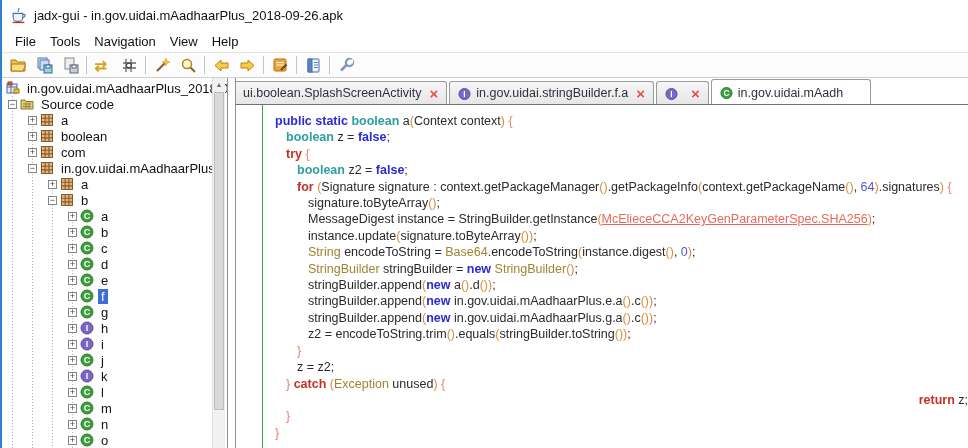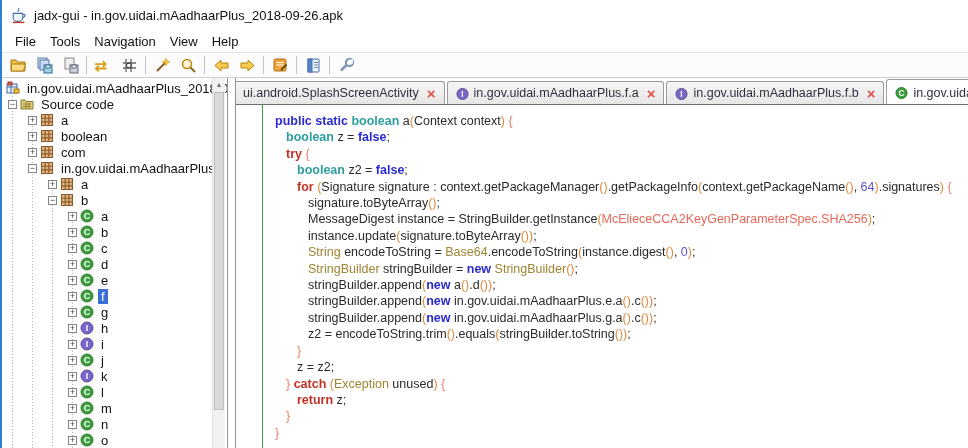--- a/index.html
+++ b/index.html
@@ -433,41 +433,40 @@
         <div class="v-up">▲</div>
         <div class="v-thumb"></div>
       </div>
     </div>
 
     <div class="splitter"></div>
 
     <div class="content">
       <div class="tabbar" id="tabbar">
           <div class="tab" style="border-top-left-radius: 0px; margin-left: -2px;">
-            <span class="tab-label">ui.android.SplashScreenActivity</span>
+            <span class="tab-label">ui.boolean.SplashScreenActivity</span>
             <span class="close">×</span>
           </div>
           <div class="tab">
             <span class="tab-ico">
               <svg viewBox="0 0 14 14" width="14" height="14">
                 <circle cx="7" cy="7" r="6" fill="#7a66c6" stroke="#5c4a9e"></circle>
                 <text x="7" y="10" text-anchor="middle" font-size="9" font-weight="bold" fill="#fff" font-family="Liberation Sans, sans-serif">I</text>
               </svg>
             </span>
-            <span class="tab-label">in.gov.uidai.mAadhaarPlus.f.a</span>
+            <span class="tab-label">in.gov.uidai.stringBuilder.f.a</span>
             <span class="close">×</span>
           </div>
           <div class="tab">
             <span class="tab-ico">
               <svg viewBox="0 0 14 14" width="14" height="14">
                 <circle cx="7" cy="7" r="6" fill="#7a66c6" stroke="#5c4a9e"></circle>
                 <text x="7" y="10" text-anchor="middle" font-size="9" font-weight="bold" fill="#fff" font-family="Liberation Sans, sans-serif">I</text>
               </svg>
             </span>
-            <span class="tab-label">in.gov.uidai.mAadhaarPlus.f.b</span>
             <span class="close">×</span>
           </div>
           <div class="tab active" style="min-width: 160px;">
             <span class="tab-ico">
               <svg viewBox="0 0 14 14" width="14" height="14">
                 <circle cx="7" cy="7" r="6" fill="#3c9e3c" stroke="#2c7a2c"></circle>
                 <text x="7" y="10" text-anchor="middle" font-size="9" font-weight="bold" fill="#fff" font-family="Liberation Sans, sans-serif">C</text>
               </svg>
             </span>
             <span class="tab-label">in.gov.uidai.mAadh</span>
@@ -475,32 +474,32 @@
         </div>
       <div class="editor">
         <div class="gutter-line"></div>
         <div id="code">
             <div class="code-line" style="padding-left: 39px;"><span style="color: rgb(43, 43, 208); font-weight: bold;">public static </span><span style="color: rgb(47, 158, 158); font-weight: bold;">boolean</span><span style="color: rgb(42, 42, 42);"> a</span><span style="color: rgb(217, 139, 60);">(</span><span style="color: rgb(42, 42, 42);">Context context</span><span style="color: rgb(217, 139, 60);">)</span><span style="color: rgb(42, 42, 42);"> </span><span style="color: rgb(239, 128, 114);">{</span></div>
             <div class="code-line" style="padding-left: 50px;"><span style="color: rgb(47, 158, 158); font-weight: bold;">boolean</span><span style="color: rgb(42, 42, 42);"> z = </span><span style="color: rgb(43, 43, 208); font-weight: bold;">false</span><span style="color: rgb(42, 42, 42);">;</span></div>
             <div class="code-line" style="padding-left: 50px;"><span style="color: rgb(194, 51, 39); font-weight: bold;">try</span><span style="color: rgb(42, 42, 42);"> </span><span style="color: rgb(239, 128, 114);">{</span></div>
             <div class="code-line" style="padding-left: 61px;"><span style="color: rgb(47, 158, 158); font-weight: bold;">boolean</span><span style="color: rgb(42, 42, 42);"> z2 = </span><span style="color: rgb(43, 43, 208); font-weight: bold;">false</span><span style="color: rgb(42, 42, 42);">;</span></div>
             <div class="code-line" style="padding-left: 61px;"><span style="color: rgb(194, 51, 39); font-weight: bold;">for</span><span style="color: rgb(42, 42, 42);"> </span><span style="color: rgb(217, 139, 60);">(</span><span style="color: rgb(42, 42, 42);">Signature signature : context.getPackageManager</span><span style="color: rgb(217, 139, 60);">()</span><span style="color: rgb(42, 42, 42);">.getPackageInfo</span><span style="color: rgb(217, 139, 60);">(</span><span style="color: rgb(42, 42, 42);">context.getPackageName</span><span style="color: rgb(217, 139, 60);">()</span><span style="color: rgb(42, 42, 42);">, </span><span style="color: rgb(90, 82, 213);">64</span><span style="color: rgb(217, 139, 60);">)</span><span style="color: rgb(42, 42, 42);">.signatures</span><span style="color: rgb(217, 139, 60);">)</span><span style="color: rgb(42, 42, 42);"> </span><span style="color: rgb(239, 128, 114);">{</span></div>
             <div class="code-line" style="padding-left: 72px;"><span style="color: rgb(42, 42, 42);">signature.toByteArray</span><span style="color: rgb(217, 139, 60);">()</span><span style="color: rgb(42, 42, 42);">;</span></div>
-            <div class="code-line" style="padding-left: 72px;"><span style="color: rgb(42, 42, 42);">MessageDigest instance = StringBuilder.getInstance</span><span style="color: rgb(217, 139, 60);">(</span><span style="color: rgb(232, 104, 90);">McElieceCCA2KeyGenParameterSpec.SHA256</span><span style="color: rgb(217, 139, 60);">)</span><span style="color: rgb(42, 42, 42);">;</span></div>
+            <div class="code-line" style="padding-left: 72px;"><span style="color: rgb(42, 42, 42);">MessageDigest instance = StringBuilder.getInstance</span><span style="color: rgb(217, 139, 60);">(</span><span style="color: rgb(232, 104, 90); text-decoration: underline;">McElieceCCA2KeyGenParameterSpec.SHA256</span><span style="color: rgb(217, 139, 60);">)</span><span style="color: rgb(42, 42, 42);">;</span></div>
             <div class="code-line" style="padding-left: 72px;"><span style="color: rgb(42, 42, 42);">instance.update</span><span style="color: rgb(217, 139, 60);">(</span><span style="color: rgb(42, 42, 42);">signature.toByteArray</span><span style="color: rgb(217, 139, 60);">())</span><span style="color: rgb(42, 42, 42);">;</span></div>
             <div class="code-line" style="padding-left: 72px;"><span style="color: rgb(160, 132, 50);">String</span><span style="color: rgb(42, 42, 42);"> encodeToString = </span><span style="color: rgb(160, 132, 50);">Base64</span><span style="color: rgb(42, 42, 42);">.encodeToString</span><span style="color: rgb(217, 139, 60);">(</span><span style="color: rgb(42, 42, 42);">instance.digest</span><span style="color: rgb(217, 139, 60);">()</span><span style="color: rgb(42, 42, 42);">, </span><span style="color: rgb(90, 82, 213);">0</span><span style="color: rgb(217, 139, 60);">)</span><span style="color: rgb(42, 42, 42);">;</span></div>
             <div class="code-line" style="padding-left: 72px;"><span style="color: rgb(160, 132, 50);">StringBuilder</span><span style="color: rgb(42, 42, 42);"> stringBuilder = </span><span style="color: rgb(43, 43, 208); font-weight: bold;">new</span><span style="color: rgb(42, 42, 42);"> </span><span style="color: rgb(160, 132, 50);">StringBuilder</span><span style="color: rgb(217, 139, 60);">()</span><span style="color: rgb(42, 42, 42);">;</span></div>
             <div class="code-line" style="padding-left: 72px;"><span style="color: rgb(42, 42, 42);">stringBuilder.append</span><span style="color: rgb(217, 139, 60);">(</span><span style="color: rgb(43, 43, 208); font-weight: bold;">new</span><span style="color: rgb(42, 42, 42);"> a</span><span style="color: rgb(217, 139, 60);">()</span><span style="color: rgb(42, 42, 42);">.d</span><span style="color: rgb(217, 139, 60);">())</span><span style="color: rgb(42, 42, 42);">;</span></div>
             <div class="code-line" style="padding-left: 72px;"><span style="color: rgb(42, 42, 42);">stringBuilder.append</span><span style="color: rgb(217, 139, 60);">(</span><span style="color: rgb(43, 43, 208); font-weight: bold;">new</span><span style="color: rgb(42, 42, 42);"> in.gov.uidai.mAadhaarPlus.e.a</span><span style="color: rgb(217, 139, 60);">()</span><span style="color: rgb(42, 42, 42);">.c</span><span style="color: rgb(217, 139, 60);">())</span><span style="color: rgb(42, 42, 42);">;</span></div>
             <div class="code-line" style="padding-left: 72px;"><span style="color: rgb(42, 42, 42);">stringBuilder.append</span><span style="color: rgb(217, 139, 60);">(</span><span style="color: rgb(43, 43, 208); font-weight: bold;">new</span><span style="color: rgb(42, 42, 42);"> in.gov.uidai.mAadhaarPlus.g.a</span><span style="color: rgb(217, 139, 60);">()</span><span style="color: rgb(42, 42, 42);">.c</span><span style="color: rgb(217, 139, 60);">())</span><span style="color: rgb(42, 42, 42);">;</span></div>
             <div class="code-line" style="padding-left: 72px;"><span style="color: rgb(42, 42, 42);">z2 = encodeToString.trim</span><span style="color: rgb(217, 139, 60);">()</span><span style="color: rgb(42, 42, 42);">.equals</span><span style="color: rgb(217, 139, 60);">(</span><span style="color: rgb(42, 42, 42);">stringBuilder.toString</span><span style="color: rgb(217, 139, 60);">())</span><span style="color: rgb(42, 42, 42);">;</span></div>
             <div class="code-line" style="padding-left: 61px;"><span style="color: rgb(239, 128, 114);">}</span></div>
             <div class="code-line" style="padding-left: 61px;"><span style="color: rgb(42, 42, 42);">z = z2;</span></div>
             <div class="code-line" style="padding-left: 50px;"><span style="color: rgb(239, 128, 114);">}</span><span style="color: rgb(42, 42, 42);"> </span><span style="color: rgb(194, 51, 39); font-weight: bold;">catch</span><span style="color: rgb(42, 42, 42);"> </span><span style="color: rgb(217, 139, 60);">(</span><span style="color: rgb(160, 132, 50);">Exception</span><span style="color: rgb(42, 42, 42);"> unused</span><span style="color: rgb(217, 139, 60);">)</span><span style="color: rgb(42, 42, 42);"> </span><span style="color: rgb(239, 128, 114);">{</span></div>
-            <div class="code-line" style="padding-left: 61px;"><span style="color: rgb(194, 51, 39); font-weight: bold;">return</span><span style="color: rgb(42, 42, 42);"> z;</span></div>
+            <div class="code-line" style="padding-left: 61px; text-align: right;"><span style="color: rgb(194, 51, 39); font-weight: bold;">return</span><span style="color: rgb(42, 42, 42);"> z;</span></div>
             <div class="code-line" style="padding-left: 50px;"><span style="color: rgb(239, 128, 114);">}</span></div>
             <div class="code-line" style="padding-left: 39px;"><span style="color: rgb(239, 128, 114);">}</span></div>
           </div>
       </div>
     </div>
 
   </div>
 </div>
 
 </body></html>

